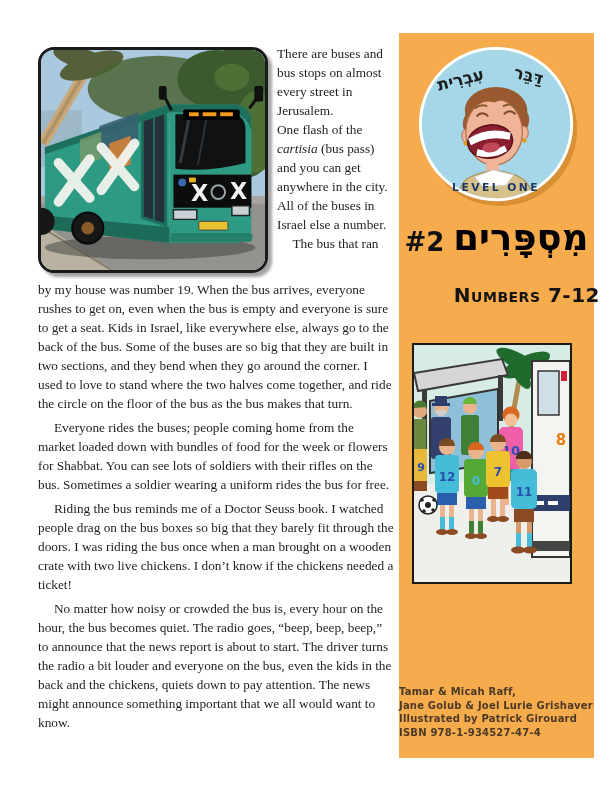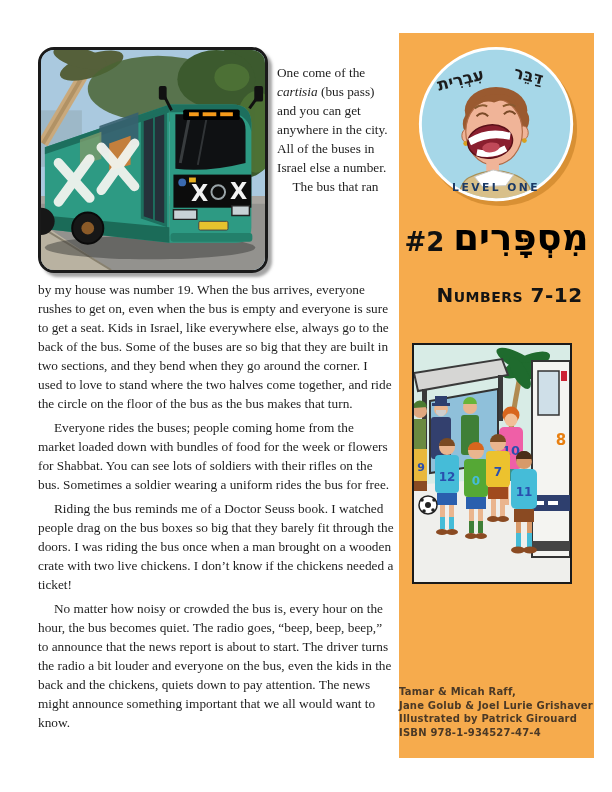--- a/index.html
+++ b/index.html
@@ -29,21 +29,21 @@
   .sidebar{position:absolute;left:399px;top:33px;width:195px;height:725px;background:#F6AB4D;}
   .logo{position:absolute;left:50%;top:7px;transform:translateX(-50%);width:166px;height:170px;}
   .logo svg{display:block;width:100%;height:100%;}
 
   .title-row{position:absolute;top:186px;left:0;width:100%;display:flex;
              justify-content:center;align-items:flex-end;gap:9px;}
   .num{font-family:"DejaVu Sans",sans-serif;font-weight:bold;font-size:26px;color:#111;
        line-height:1;padding-bottom:3px;}
   .hebrew-title{font-family:"DejaVu Sans",sans-serif;font-weight:bold;font-size:37px;
                 color:#000000;line-height:1.05;direction:rtl;}
-  .subtitle{position:absolute;top:250px;left:13px;width:100%;text-align:center;
+  .subtitle{position:absolute;top:250px;left:6px;width:100%;text-align:right;
             font-family:"DejaVu Sans",sans-serif;font-weight:bold;font-variant:small-caps;
             font-size:20px;letter-spacing:.5px;color:#141414;}
 
   .illu{position:absolute;left:13px;top:310px;width:160px;height:241px;
         border:2px solid #1a1a1a;box-sizing:border-box;background:#d8ece6;overflow:hidden;}
   .illu svg{display:block;width:100%;height:100%;}
 
   .credits{position:absolute;top:652px;left:0;width:100%;text-align:left;
            font-family:"DejaVu Sans",sans-serif;font-weight:bold;font-size:10px;
            line-height:13.5px;letter-spacing:.2px;color:#4b3926;}
@@ -124,22 +124,22 @@
       <rect x="162" y="176" width="30" height="9" rx="1.5" fill="#e6c22e" stroke="#444"></rect>
       <rect x="133" y="188" width="84" height="9" rx="3" fill="#23806b"></rect>
       <line x1="214" y1="60" x2="224" y2="46" stroke="#111" stroke-width="3"></line>
       <rect x="219" y="37" width="9" height="16" rx="2" fill="#111"></rect>
       <line x1="134" y1="62" x2="126" y2="46" stroke="#111" stroke-width="3"></line>
       <rect x="121" y="37" width="8" height="14" rx="2" fill="#111"></rect>
     </svg>
   </div>
 
   <div class="intro-col">
-    <p><br>
-      <span>One come of the </span><span class="it">cartisia</span><span> (bus pass) and you can get anywhere in the city. All of the buses in Israel else a number.</span></p>
+    <p><span>There are buses and bus stops on almost every street in Jerusalem.</span><br>
+      <span>One flash of the </span><span class="it">cartisia</span><span> (bus pass) and you can get anywhere in the city. All of the buses in Israel else a number.</span></p>
     <p class="lead-line">The bus that ran</p>
   </div>
 
   <div class="main-text">
     <p>by my house was number 19. When the bus arrives, everyone rushes to get on, even when the bus is empty and everyone is sure to get a seat. Kids in Israel, like everywhere else, always go to the back of the bus. Some of the buses are so big that they are built in two sections, and they bend when they go around the corner. I used to love to stand where the two halves come together, and ride the circle on the floor of the bus as the bus makes that turn.</p>
     <p class="indent">Everyone rides the buses; people coming home from the market loaded down with bundles of food for the week or flowers for Shabbat. You can see lots of soldiers with their rifles on the bus. Sometimes a soldier wearing a uniform rides the bus for free.</p>
     <p class="indent">Riding the bus reminds me of a Doctor Seuss book. I watched people drag on the bus boxes so big that they barely fit through the doors. I was riding the bus once when a man brought on a wooden crate with two live chickens. I don’t know if the chickens needed a ticket!</p>
     <p class="indent">No matter how noisy or crowded the bus is, every hour on the hour, the bus becomes quiet. The radio goes, “beep, beep, beep,” to announce that the news report is about to start. The driver turns the radio a bit louder and everyone on the bus, even the kids in the back and the chickens, quiets down to pay attention. The news might announce something important that we all would want to know.</p>
   </div>
 

